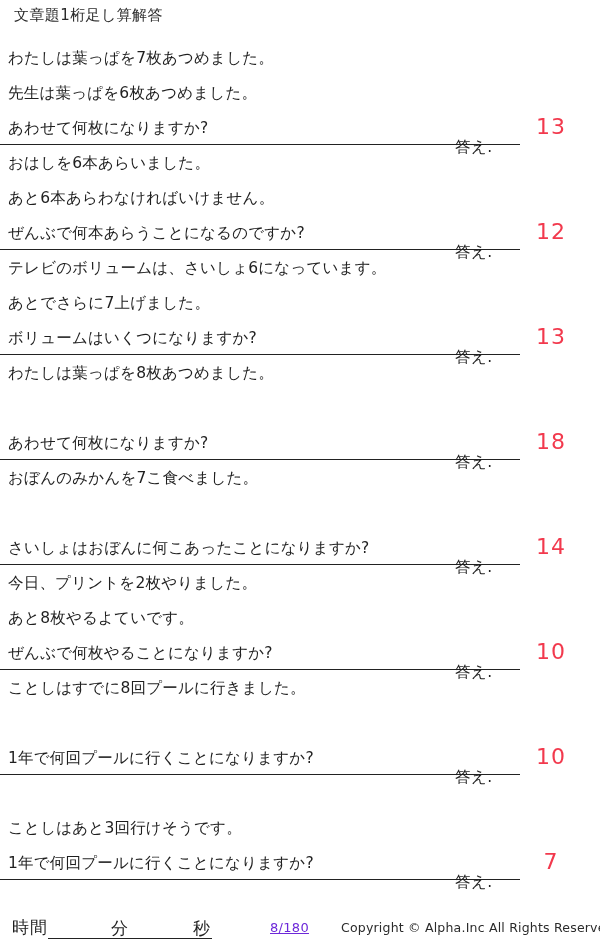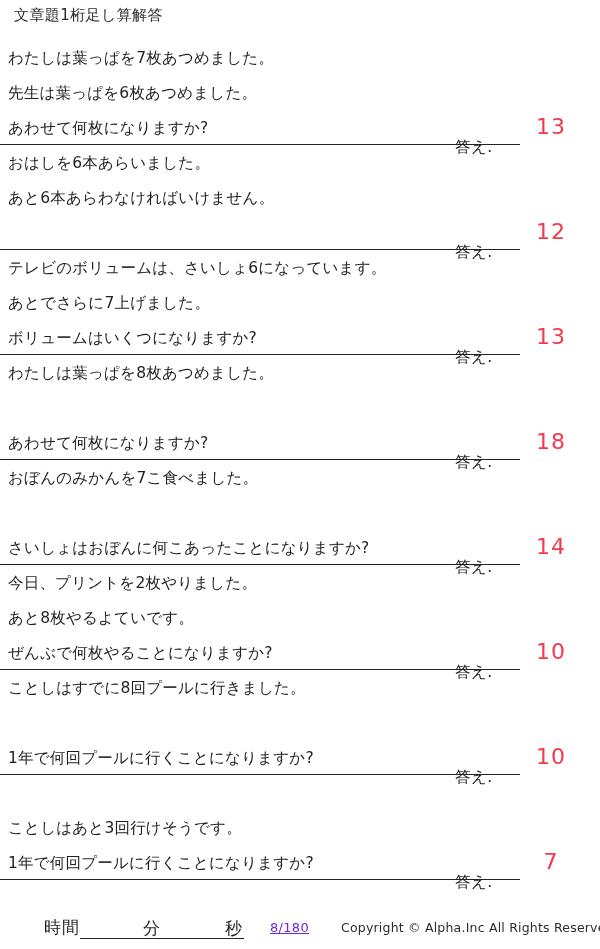--- a/index.html
+++ b/index.html
@@ -99,21 +99,20 @@
     top: 0;
     display: flex;
     align-items: flex-end;
     font-size: 17px;
     color: #1f1f1f;
     white-space: nowrap;
   }
   .time-label {
     font-size: 17px;
     letter-spacing: 1px;
-    margin-left: 32px;
   }
   .time-blank {
     display: inline-block;
     width: 62px;
     border-bottom: 1.5px solid #222222;
     height: 20px;
   }
   .time-unit {
     font-size: 17px;
     letter-spacing: 1px;
@@ -158,20 +157,21 @@
       <div class="line line-1">わたしは葉っぱを7枚あつめました。</div>
       <div class="line line-2">先生は葉っぱを6枚あつめました。</div>
       <div class="line line-3">あわせて何枚になりますか?</div>
       <div class="answer-label">答え.</div>
       <div class="answer-value">13</div>
     </div>
 
     <div class="problem">
       <div class="line line-1">おはしを6本あらいました。</div>
       <div class="line line-2">あと6本あらわなければいけません。</div>
+      <div class="line line-3">ぜんぶで何本あらうことになるのですか?</div>
       <div class="answer-label">答え.</div>
       <div class="answer-value">12</div>
     </div>
 
     <div class="problem">
       <div class="line line-1">テレビのボリュームは、さいしょ6になっています。</div>
       <div class="line line-2">あとでさらに7上げました。</div>
       <div class="line line-3">ボリュームはいくつになりますか?</div>
       <div class="answer-label">答え.</div>
       <div class="answer-value">13</div>

